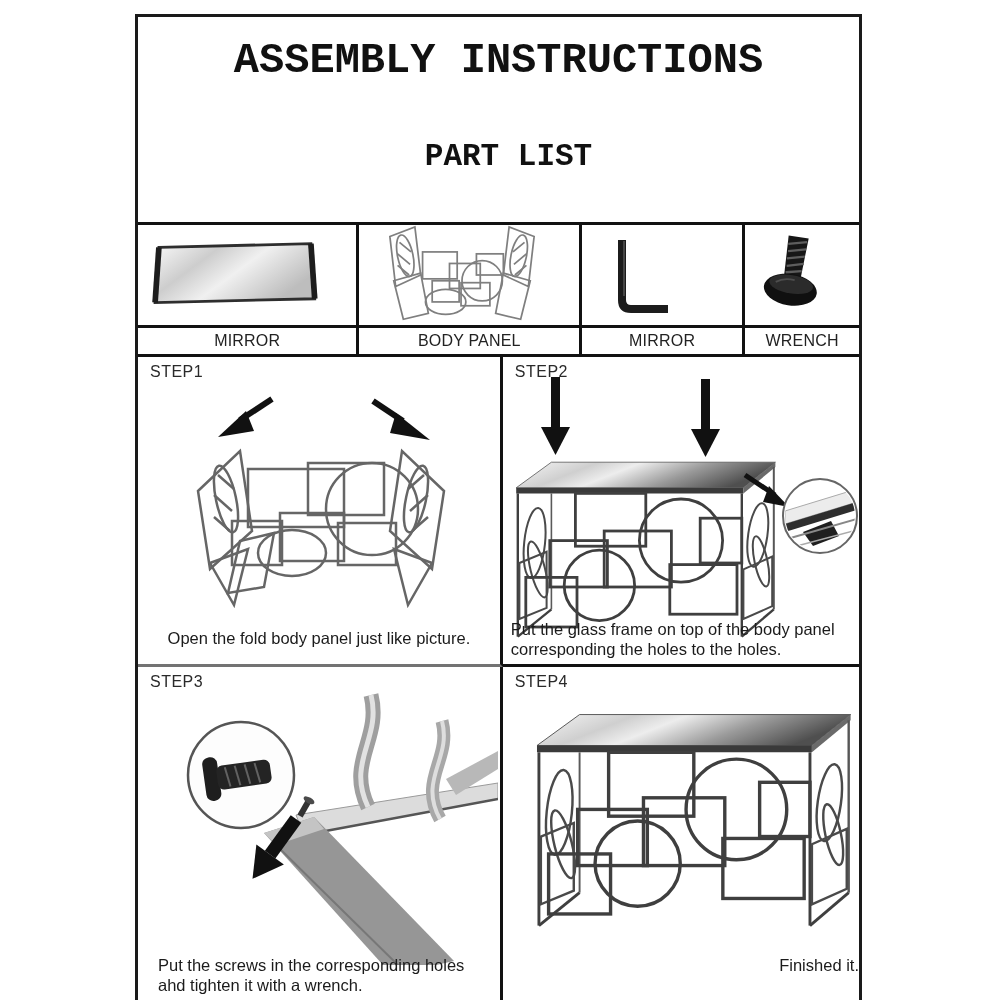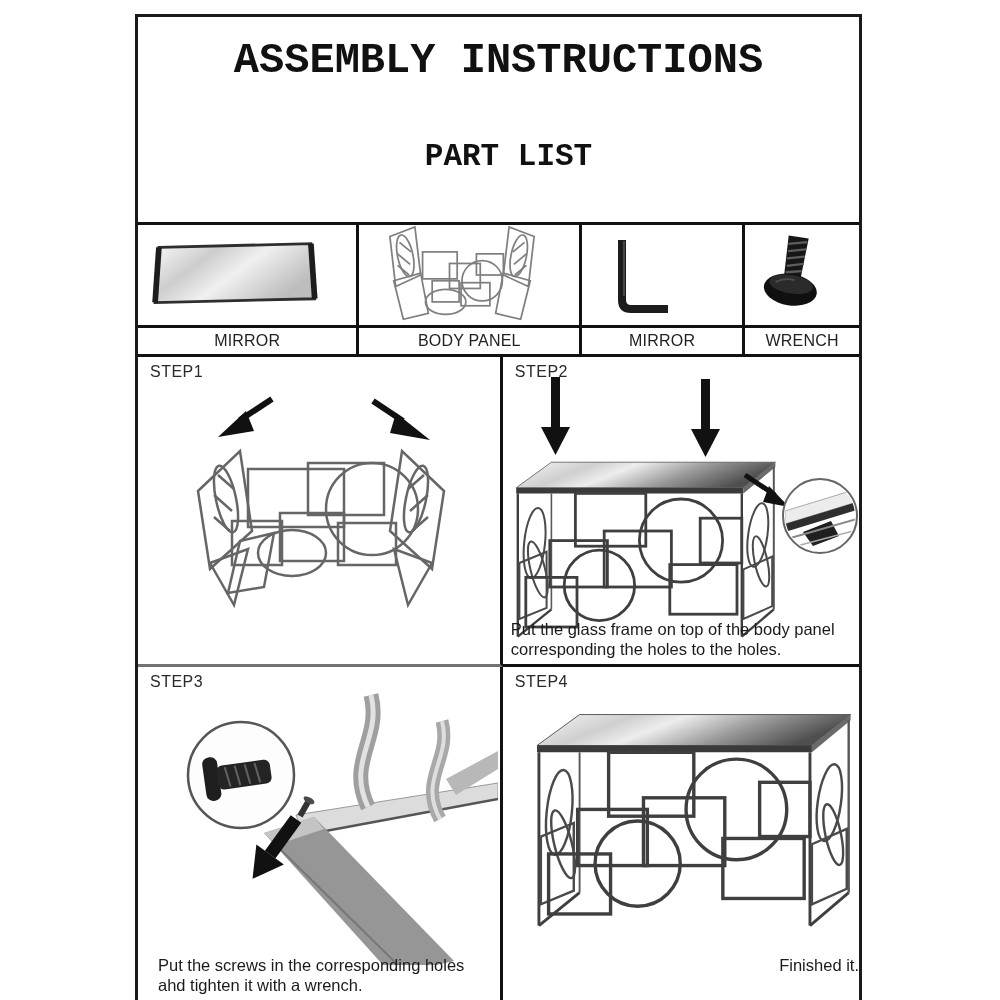--- a/index.html
+++ b/index.html
@@ -193,20 +193,21 @@
           <rect x="108" y="98" width="96" height="58"></rect>
           <rect x="168" y="92" width="76" height="52"></rect>
           <rect x="140" y="142" width="64" height="48"></rect>
           <rect x="198" y="152" width="58" height="42"></rect>
           <rect x="92" y="150" width="50" height="44"></rect>
           <circle cx="232" cy="138" r="46"></circle>
           <ellipse cx="152" cy="182" rx="34" ry="23"></ellipse>
           <polygon points="100,170 134,162 124,216 88,222"></polygon>
         </g>
       </svg>
+      <div class="caption cap1">Open the fold body panel just like picture.</div>
     </div>
 
     <div class="step s2">
       <div class="step-label">STEP2</div>
       <svg class="art" style="left:2px;top:12px" width="357" height="288" viewBox="0 0 357 288">
         <g fill="#111">
           <rect x="46" y="8" width="9" height="50"></rect>
             <polygon points="36,58 65,58 50.5,86"></polygon>
           <rect x="196" y="10" width="9" height="50"></rect>
             <polygon points="186,60 215,60 200.5,88"></polygon>

